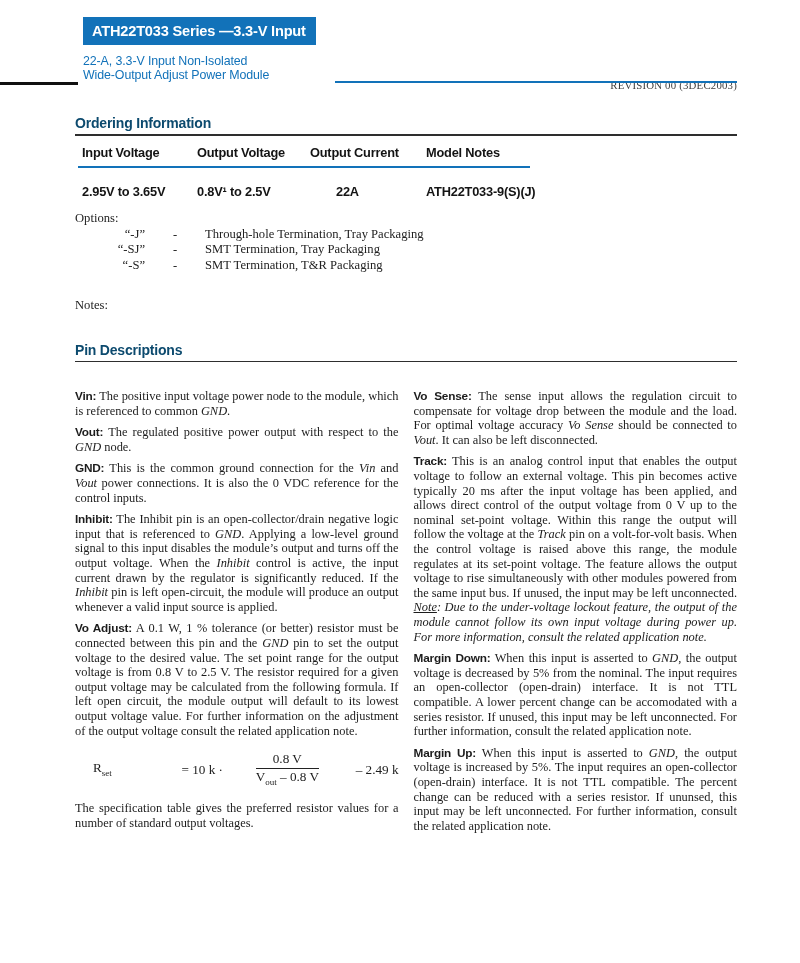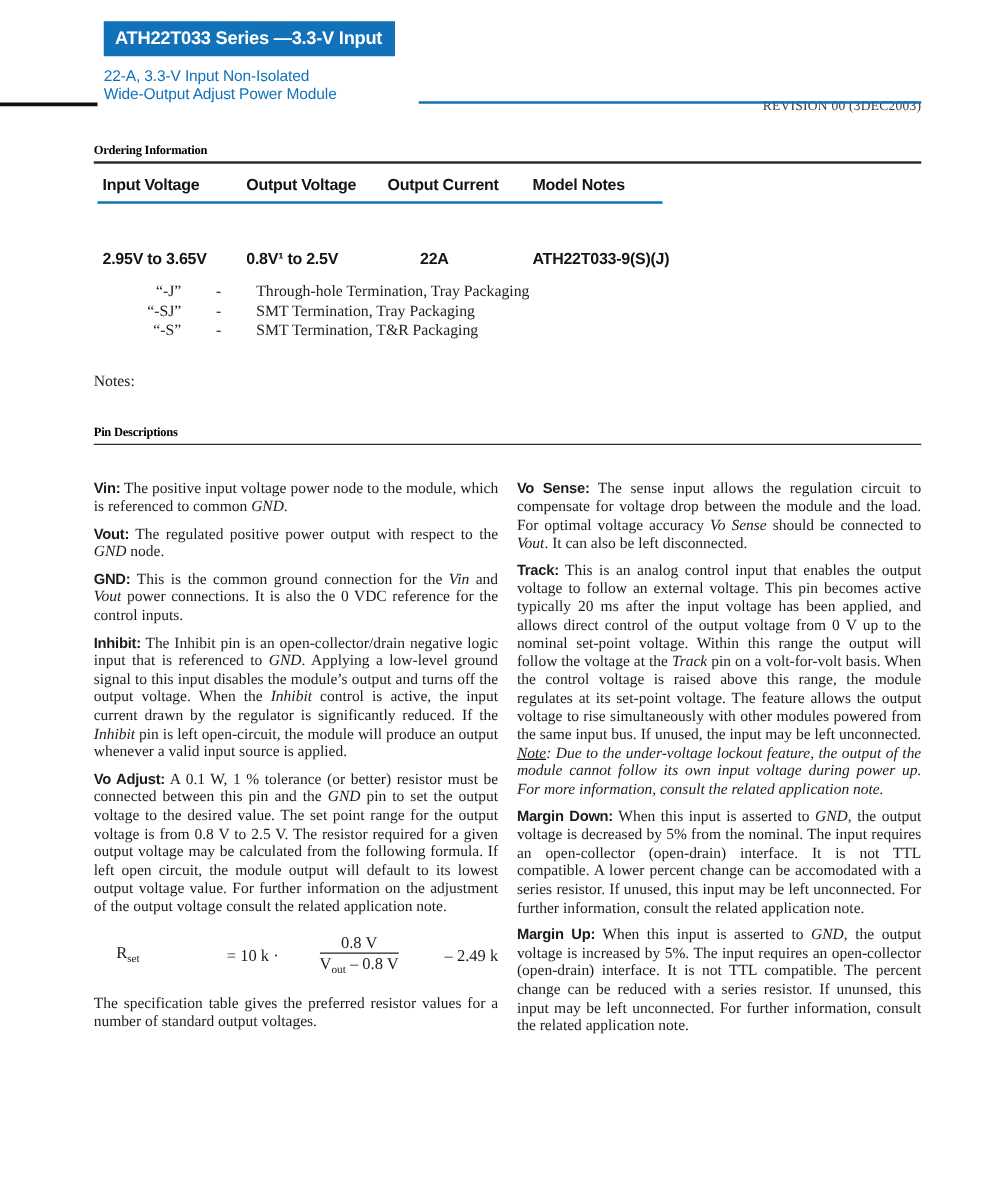--- a/index.html
+++ b/index.html
@@ -16,30 +16,30 @@
               font-size:12.4px; line-height:14px; letter-spacing:-0.1px; }
   .revision { position:absolute; right:63px; top:79px;
               font-family:Liberation Serif, serif; font-size:10.8px;
               color:#3d3d3d; letter-spacing:0.2px; }
   .header-rule { position:absolute; left:335px; top:81px; width:402px; height:2px; background:#1272b9; }
   .left-tick   { position:absolute; left:0; top:82px; width:78px; height:3px; background:#101010; }
 
   
   .content { position:absolute; left:75px; top:115px; width:662px; }
 
-  .section-heading { color:#000000; font-family:Liberation Serif, serif;
-                     font-weight:bold; font-size:10px; letter-spacing:-0.2px; }
+  .section-heading { color:#0c4a6e; font-family:Liberation Sans, sans-serif;
+                     font-weight:bold; font-size:14px; letter-spacing:-0.2px; }
   .dark-rule { height:1.5px; background:#2e2e2e; margin-top:3px; }
 
   
   .ord-head, .ord-row { display:grid; grid-template-columns:115px 113px 116px auto;
                         margin-left:7px; font-family:"Liberation Sans", sans-serif;
                         font-weight:bold; font-size:12.8px; color:#141414; letter-spacing:-0.2px; }
   .ord-head { margin-top:9px; }
-  .ord-row  { margin-top:36px; }
+  .ord-row  { margin-top:16px; }
   .col-center { padding-left:26px; }
   .blue-rule { width:452px; height:2.5px; background:#1272b9; margin-left:3px; margin-top:6px; }
 
   .options { margin-top:12px; font-size:12.6px; color:#222; line-height:15.6px; }
   .opt-row { display:grid; grid-template-columns:70px 60px auto; }
   .opt-code { text-align:right; }
   .opt-dash { text-align:center; }
 
   .notes { margin-top:25px; font-size:12.6px; line-height:15.2px; }
 
@@ -94,20 +94,21 @@
         <div class="blue-rule"></div>
         <div class="ord-row">
           <span>2.95V to 3.65V</span>
           <span>0.8V¹ to 2.5V</span>
           <span class="col-center">22A</span>
           <span>ATH22T033-9(S)(J)</span>
         </div>
       </div>
 
       <div class="options">
+        <div>Options:</div>
         <div class="opt-row">
           <span class="opt-code">“-J”</span>
           <span class="opt-dash">-</span>
           <span>Through-hole Termination, Tray Packaging</span>
         </div>
         <div class="opt-row">
           <span class="opt-code">“-SJ”</span>
           <span class="opt-dash">-</span>
           <span>SMT Termination, Tray Packaging</span>
         </div>

